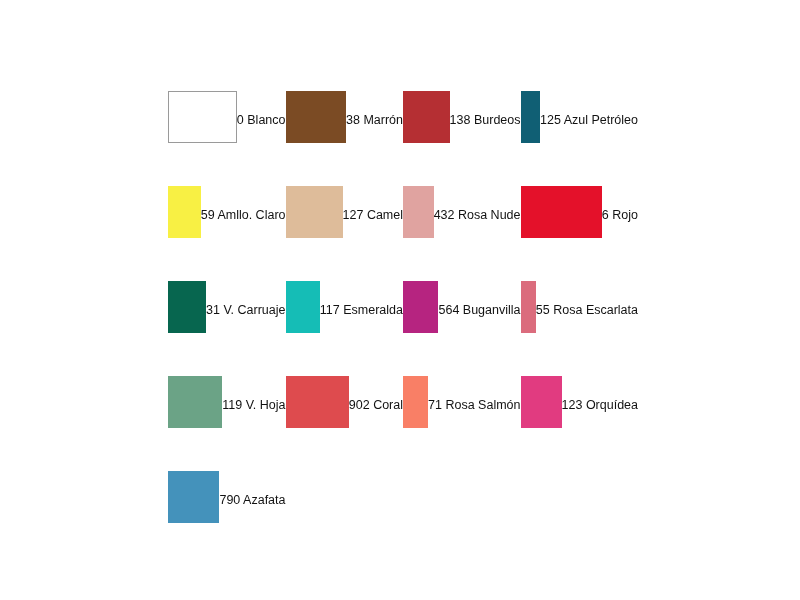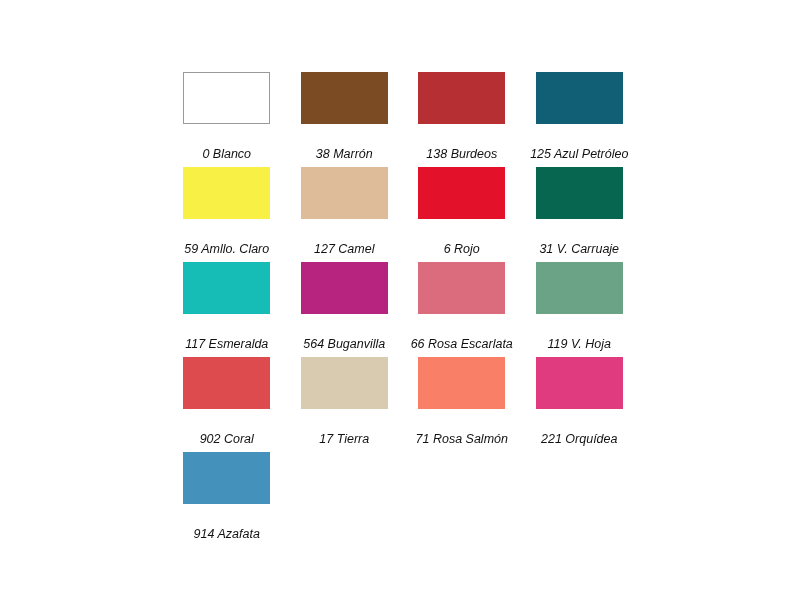--- a/index.html
+++ b/index.html
@@ -24,24 +24,23 @@
     position: absolute;
     left: 168px;
     top: 66px;
     width: 470px;
     display: grid;
     grid-template-columns: repeat(4, 117.5px);
     grid-template-rows: repeat(5, 95px);
   }
   .swatch-cell {
     display: flex;
-    flex-direction: column;
+    flex-direction: row;
     align-items: center;
     justify-content: space-between;
-    font-style: italic;
   }
   .swatch-chip {
     width: 87px;
     height: 52px;
     box-sizing: border-box;
     margin-top: 6px;
   }
   .swatch-chip.bordered {
     border: 1px solid #9a9a9a;
   }
@@ -78,57 +77,57 @@
       </div>
       <div class="swatch-cell">
         <div class="swatch-chip" style="background-color: rgb(248, 240, 68);"></div>
         <div class="swatch-label">59 Amllo. Claro</div>
       </div>
       <div class="swatch-cell">
         <div class="swatch-chip" style="background-color: rgb(222, 188, 154);"></div>
         <div class="swatch-label">127 Camel</div>
       </div>
       <div class="swatch-cell">
+        <div class="swatch-chip" style="background-color: rgb(224, 163, 160);"></div>
+        <div class="swatch-label">432 Rosa Nude</div>
+      </div>
+      <div class="swatch-cell">
         <div class="swatch-chip" style="background-color: rgb(228, 17, 42);"></div>
         <div class="swatch-label">6 Rojo</div>
       </div>
       <div class="swatch-cell">
         <div class="swatch-chip" style="background-color: rgb(7, 102, 79);"></div>
         <div class="swatch-label">31 V. Carruaje</div>
       </div>
       <div class="swatch-cell">
         <div class="swatch-chip" style="background-color: rgb(21, 189, 182);"></div>
         <div class="swatch-label">117 Esmeralda</div>
       </div>
       <div class="swatch-cell">
         <div class="swatch-chip" style="background-color: rgb(182, 36, 128);"></div>
         <div class="swatch-label">564 Buganvilla</div>
       </div>
       <div class="swatch-cell">
         <div class="swatch-chip" style="background-color: rgb(219, 108, 125);"></div>
-        <div class="swatch-label">66 Rosa Escarlata</div>
+        <div class="swatch-label">55 Rosa Escarlata</div>
       </div>
       <div class="swatch-cell">
         <div class="swatch-chip" style="background-color: rgb(107, 163, 134);"></div>
         <div class="swatch-label">119 V. Hoja</div>
       </div>
       <div class="swatch-cell">
         <div class="swatch-chip" style="background-color: rgb(222, 75, 78);"></div>
         <div class="swatch-label">902 Coral</div>
       </div>
       <div class="swatch-cell">
-        <div class="swatch-chip" style="background-color: rgb(217, 203, 176);"></div>
-        <div class="swatch-label">17 Tierra</div>
-      </div>
-      <div class="swatch-cell">
         <div class="swatch-chip" style="background-color: rgb(249, 127, 102);"></div>
         <div class="swatch-label">71 Rosa Salmón</div>
       </div>
       <div class="swatch-cell">
         <div class="swatch-chip" style="background-color: rgb(225, 59, 128);"></div>
-        <div class="swatch-label">221 Orquídea</div>
+        <div class="swatch-label">123 Orquídea</div>
       </div>
       <div class="swatch-cell">
         <div class="swatch-chip" style="background-color: rgb(68, 146, 187);"></div>
-        <div class="swatch-label">914 Azafata</div>
+        <div class="swatch-label">790 Azafata</div>
       </div>
     </div>
 </div>
 
 </body></html>

